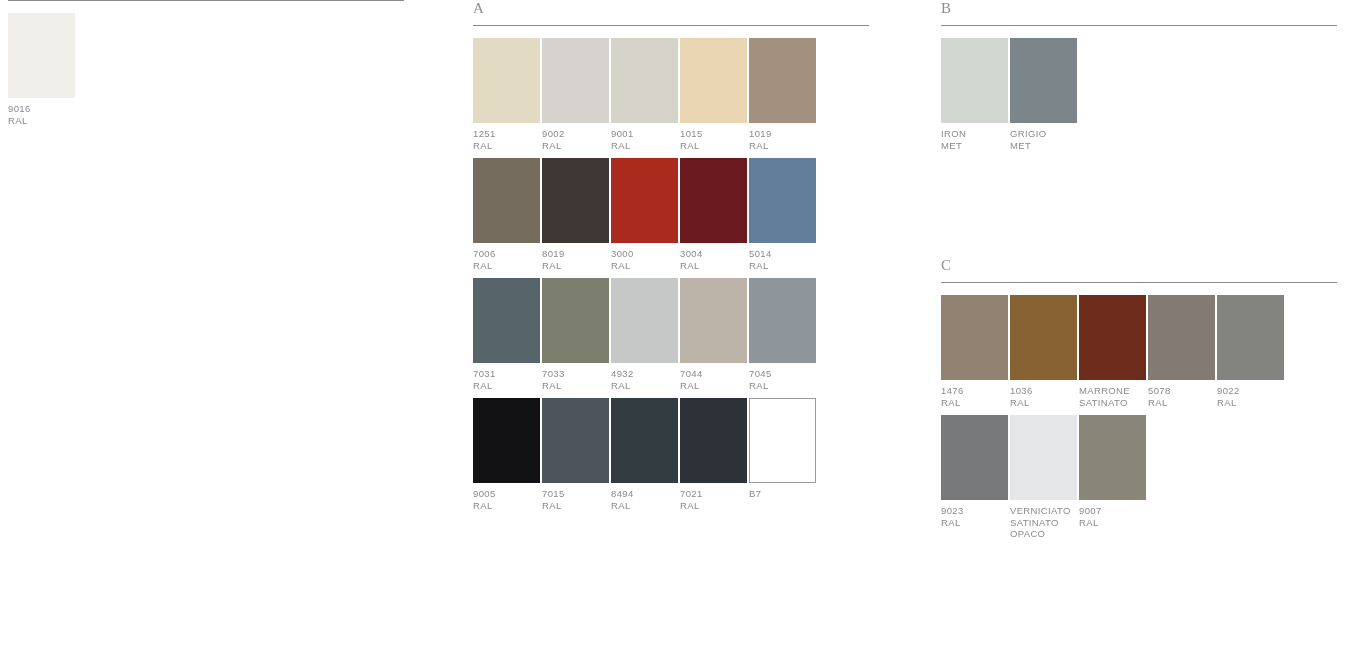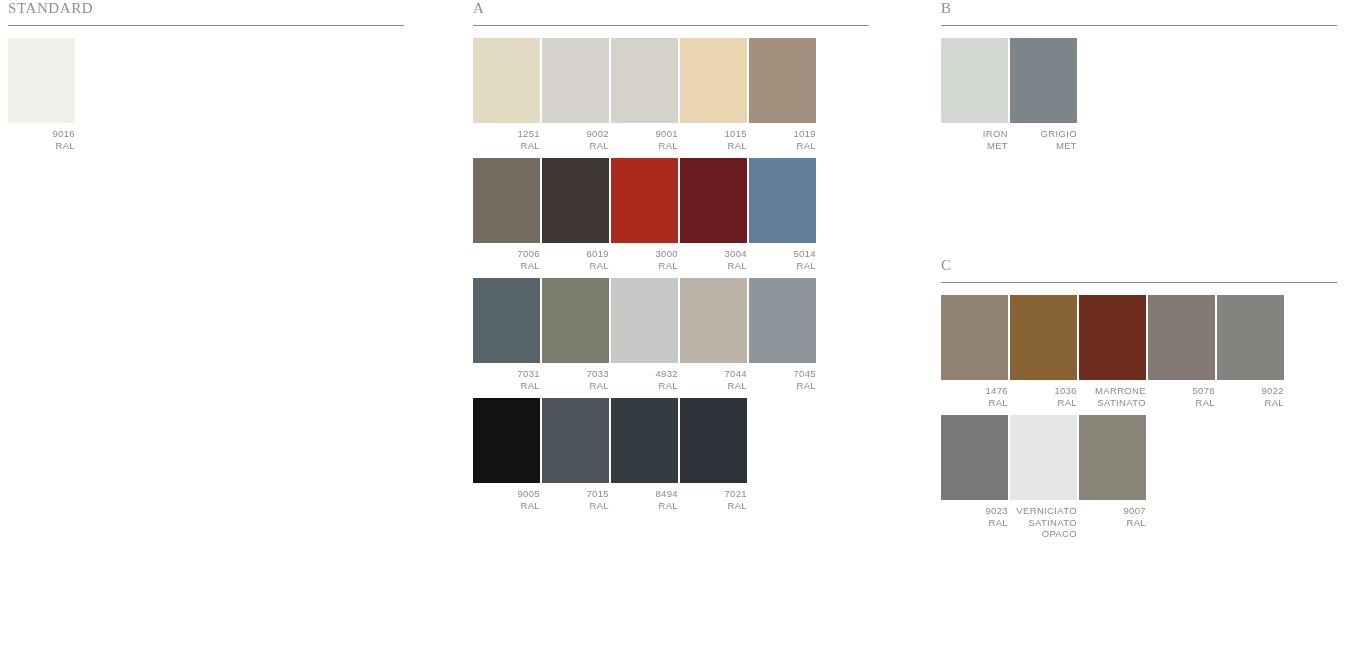--- a/index.html
+++ b/index.html
@@ -39,21 +39,20 @@
     border-bottom: 1px solid #8a8a8a;
     height: 0;
     width: 100%;
   }
 
   .swatch-grid {
     display: flex;
     flex-wrap: wrap;
     padding-top: 12px;
     width: 400px;
-    text-align: right;
   }
   .swatch-cell {
     width: 67px;
     margin-right: 2px;
     margin-bottom: 7px;
   }
   .chip {
     width: 67px;
     height: 85px;
     display: block;
@@ -71,21 +70,20 @@
     padding-top: 5px;
     white-space: nowrap;
   }
   .chip-label .code { display: block; }
   .chip-label .sub  { display: block; }
 </style>
 </head>
 <body>
 
 <div class="column col-standard">
-  <div class="section-header">STANDARD</div>
   <div class="section-rule"></div>
   <div class="swatch-grid">
     <div class="swatch-cell">
       <span class="chip" style="background: rgb(240, 239, 234);"></span>
       <div class="chip-label">
         <span class="code">9016</span>
         <span class="sub">RAL</span>
       </div>
     </div>
   </div>
@@ -221,20 +219,26 @@
           <span class="sub">RAL</span>
         </div>
       </div>
       <div class="swatch-cell">
         <span class="chip" style="background: rgb(44, 50, 55);"></span>
         <div class="chip-label">
           <span class="code">7021</span>
           <span class="sub">RAL</span>
         </div>
       </div>
+      <div class="swatch-cell">
+        <span class="chip bordered" style="background: rgb(255, 255, 255);"></span>
+        <div class="chip-label">
+          <span class="code">B7</span>
+        </div>
+      </div>
     </div>
 </div>
 
 <div class="section section-b">
   <div class="section-header">B</div>
   <div class="section-rule"></div>
   <div class="swatch-grid" id="grid-b">
       <div class="swatch-cell">
         <span class="chip" style="background: rgb(210, 216, 209);"></span>
         <div class="chip-label">

